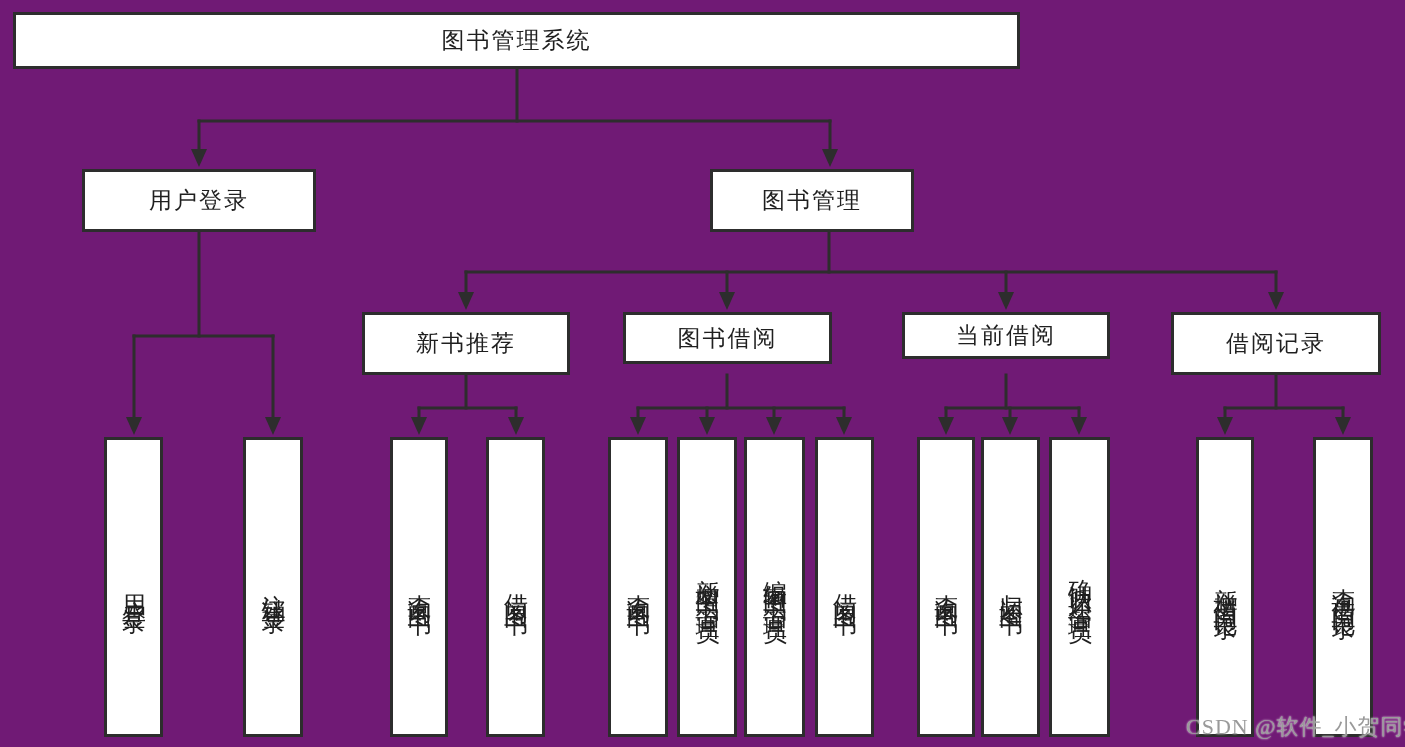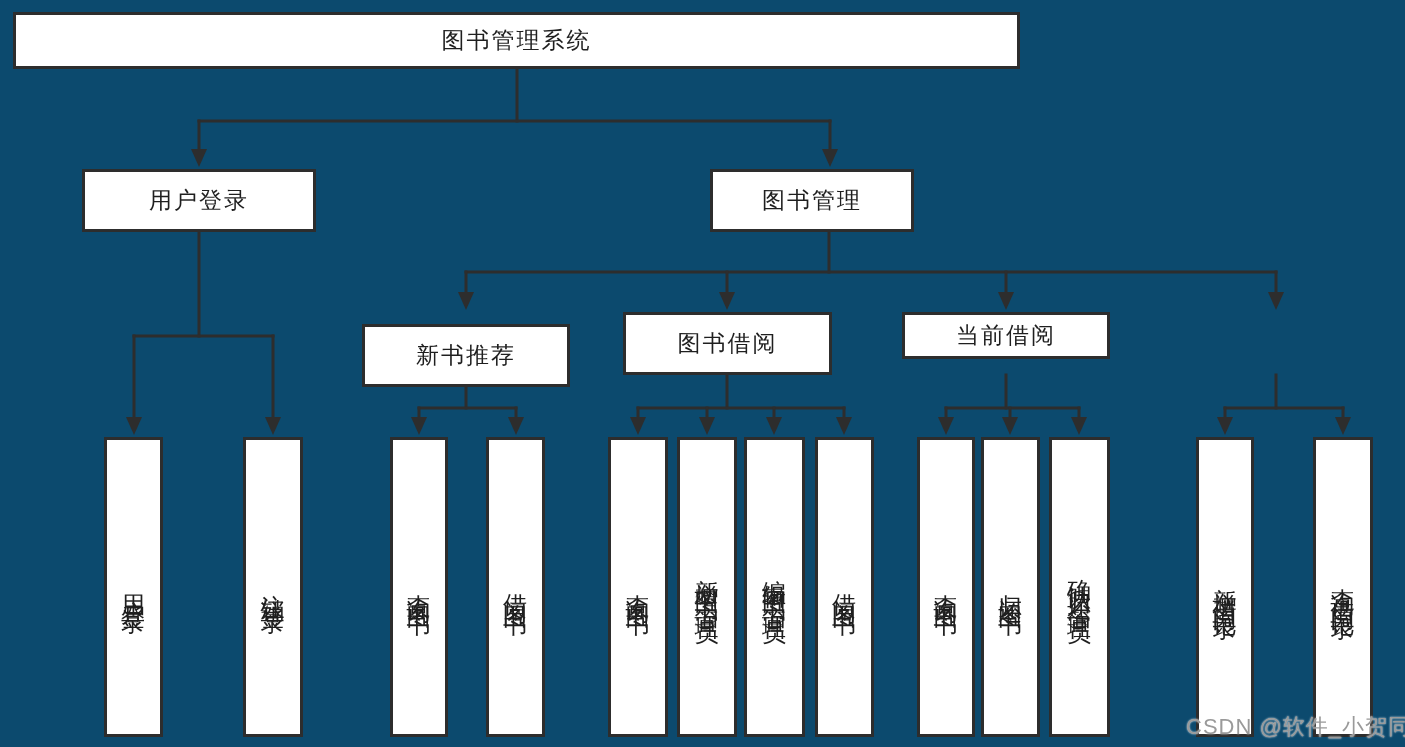--- a/index.html
+++ b/index.html
@@ -1,21 +1,21 @@
 <!DOCTYPE html>
 <html><head>
 <meta charset="utf-8">
 <style>
   html, body { margin: 0; padding: 0; background: #ffffff; }
   .canvas {
     position: relative;
     width: 1405px;
     height: 747px;
-    background: #0c4a6e;
-    font-family: Liberation Sans, sans-serif;
+    background: #701a75;
+    font-family: Liberation Serif, serif;
     overflow: hidden;
   }
   svg.wires {
     position: absolute;
     left: 0; top: 0;
     width: 1405px; height: 747px;
   }
   .hbox {
     position: absolute;
     box-sizing: border-box;
@@ -127,28 +127,31 @@
     <span class="lbl">图书管理系统</span>
   </div>
 
   <div class="hbox" style="left:82px; top:169px; width:234px; height:63px">
     <span class="lbl">用户登录</span>
   </div>
   <div class="hbox" style="left:710px; top:169px; width:204px; height:63px">
     <span class="lbl">图书管理</span>
   </div>
 
-  <div class="hbox" style="left:362px; top:324px; width:208px; height:63px">
+  <div class="hbox" style="left:362px; top:312px; width:208px; height:63px">
     <span class="lbl">新书推荐</span>
   </div>
-  <div class="hbox" style="left:623px; top:312px; width:209px; height:63px">
+  <div class="hbox" style="left:623px; top:312px; width:209px; height:52px">
     <span class="lbl">图书借阅</span>
   </div>
   <div class="hbox" style="left:902px; top:312px; width:208px; height:47px">
     <span class="lbl">当前借阅</span>
+  </div>
+  <div class="hbox" style="left:1171px; top:312px; width:210px; height:63px">
+    <span class="lbl">借阅记录</span>
   </div>
 
   <div class="vbox" style="left:104px; width:59px">
     <span class="lbl">用户登录</span>
   </div>
   <div class="vbox" style="left:243px; width:60px">
     <span class="lbl">注销登录</span>
   </div>
 
   <div class="vbox" style="left:390px; width:58px">

